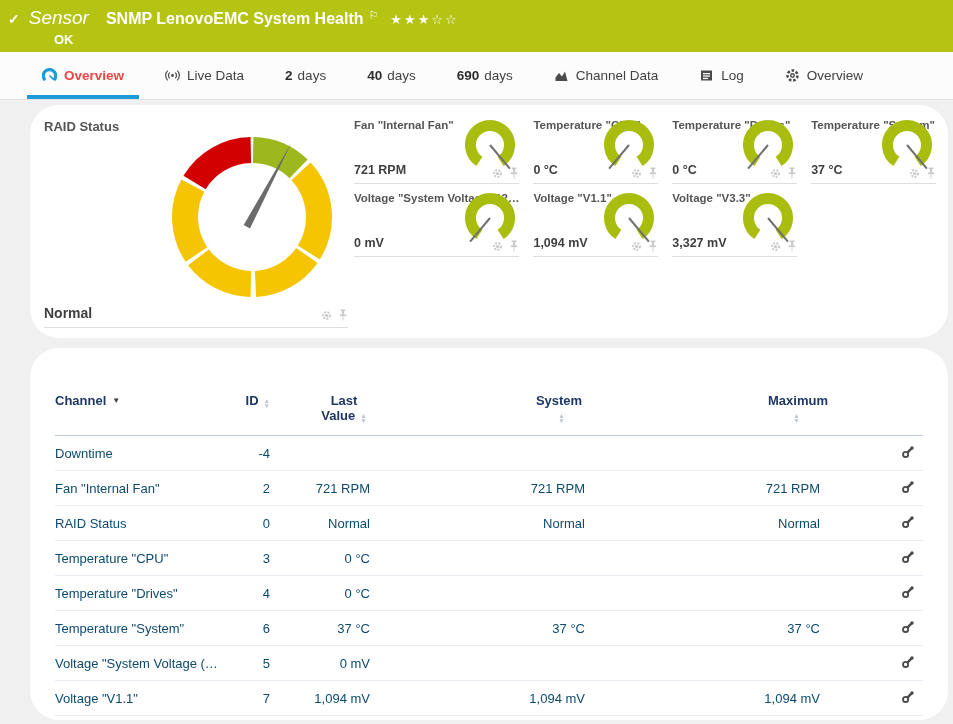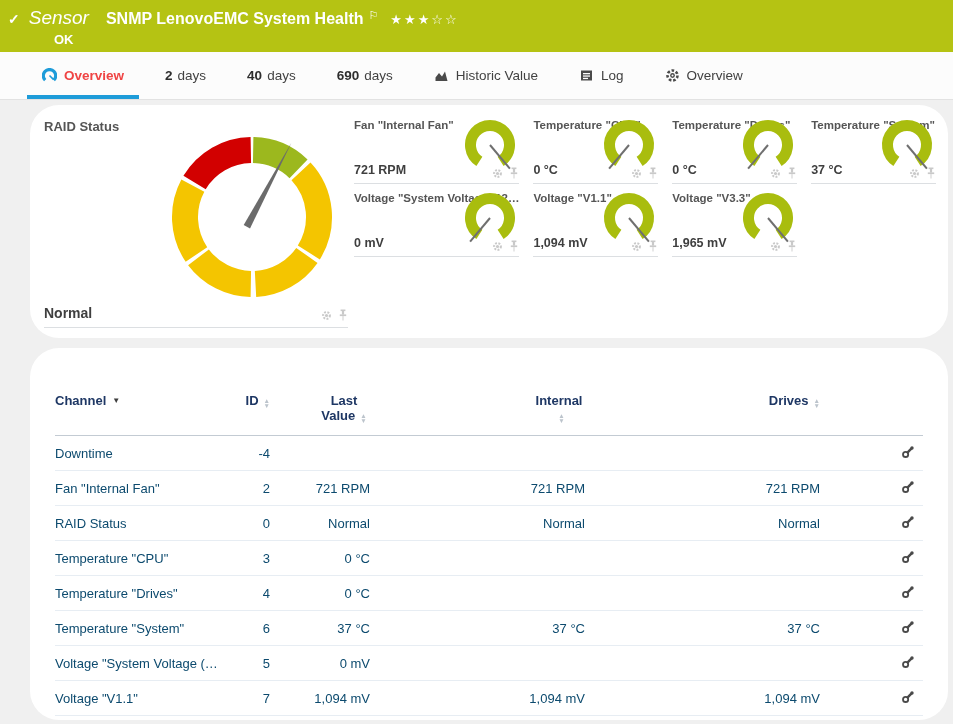--- a/index.html
+++ b/index.html
@@ -75,38 +75,47 @@
       <div class="tab active">
         <span class="tab-ic">
           <svg width="15" height="15" viewBox="0 0 15 15">
             <path d="M3.2,12.2 A6.2,6.2 0 1 1 11.8,12.2" fill="none" stroke="currentColor" stroke-width="3.2"></path>
             <line x1="7.5" y1="7.5" x2="11.6" y2="11.6" stroke="currentColor" stroke-width="1.6"></line>
           </svg>
         </span>
         <span>Overview</span>
       </div>
       <div class="tab">
+        <span class="tab-ic">
+          <svg width="15" height="15" viewBox="0 0 15 15">
+            <circle cx="7.5" cy="7.5" r="1.4" fill="currentColor"></circle>
+            <path d="M4.7,4.6 a4.1,4.1 0 0 0 0,5.8 M2.7,2.6 a6.9,6.9 0 0 0 0,9.8 M10.3,4.6 a4.1,4.1 0 0 1 0,5.8 M12.3,2.6 a6.9,6.9 0 0 1 0,9.8" fill="none" stroke="currentColor" stroke-width="1.2"></path>
+          </svg>
+        </span>
+        <span>Live Data</span>
+      </div>
+      <div class="tab">
         <b>2</b>
         <span>days</span>
       </div>
       <div class="tab">
         <b>40</b>
         <span>days</span>
       </div>
       <div class="tab">
         <b>690</b>
         <span>days</span>
       </div>
       <div class="tab">
         <span class="tab-ic">
           <svg width="15" height="15" viewBox="0 0 15 15">
             <path d="M1.5,13 L1.5,9.5 5,5 8,8.5 11,3.5 13.5,13 Z" fill="currentColor"></path>
           </svg>
         </span>
-        <span>Historic Value</span>
+        <span>Channel Data</span>
       </div>
       <div class="tab">
         <span class="tab-ic">
           <svg width="15" height="15" viewBox="0 0 15 15">
             <rect x="2" y="2.5" width="11" height="10" fill="currentColor"></rect>
             <rect x="4" y="5" width="7" height="1.3" fill="#fcfcfc"></rect>
             <rect x="4" y="7.4" width="7" height="1.3" fill="#fcfcfc"></rect>
             <rect x="4" y="9.8" width="5" height="1.3" fill="#fcfcfc"></rect>
           </svg>
         </span>
@@ -302,21 +311,21 @@
                 </svg>
               </span>
             </span>
           </div>
           <div class="gcell">
             <div class="glabel">Voltage "V3.3"</div>
             <svg width="58" height="56" viewBox="0 0 58 56" class="small">
               <path d="M18.38,43.35 A19.5,19.5 0 1,1 39.62,43.35" fill="none" stroke="#a9bd0e" stroke-width="11"></path>
               <line x1="29" y1="27" x2="48.9" y2="50.7" stroke="#6f6f6f" stroke-width="2"></line>
             </svg>
-            <div class="gval">1,965 mV</div>
+            <div class="gval">3,327 mV</div>
             <span class="ics">
               <span>
                 <svg width="11" height="11" viewBox="0 0 11 11">
                   <circle cx="5.5" cy="5.5" r="3.4" fill="none" stroke="currentColor" stroke-width="2" stroke-dasharray="1.9 1.4"></circle>
                   <circle cx="5.5" cy="5.5" r="1.6" fill="currentColor"></circle>
                 </svg>
               </span>
               <span>
                 <svg width="10" height="12" viewBox="0 0 10 12">
                   <rect x="2.6" y="0.5" width="4.8" height="1.6" fill="currentColor"></rect>
@@ -345,25 +354,25 @@
             <tr>
               <th class="ch"><span class="hdrwrap"><span>Channel</span><span class="caret">▼</span></span></th>
               <th><span class="hdrwrap"><span>ID</span><span class="sort">
                     <span>▲</span>
                     <span>▼</span>
                   </span></span></th>
               <th><span class="hdrwrap"><span>Last Value</span><span class="sort">
                     <span>▲</span>
                     <span>▼</span>
                   </span></span></th>
-              <th><span class="hdrwrap"><span>Internal</span><span class="sort">
+              <th><span class="hdrwrap"><span>System</span><span class="sort">
                     <span>▲</span>
                     <span>▼</span>
                   </span></span></th>
-              <th><span class="hdrwrap"><span>Drives</span><span class="sort">
+              <th><span class="hdrwrap"><span>Maximum</span><span class="sort">
                     <span>▲</span>
                     <span>▼</span>
                   </span></span></th>
               <th class="icon-col"></th>
             </tr>
           </thead>
         <tbody>
             <tr>
               <td class="ch">Downtime</td>
               <td>-4</td>

